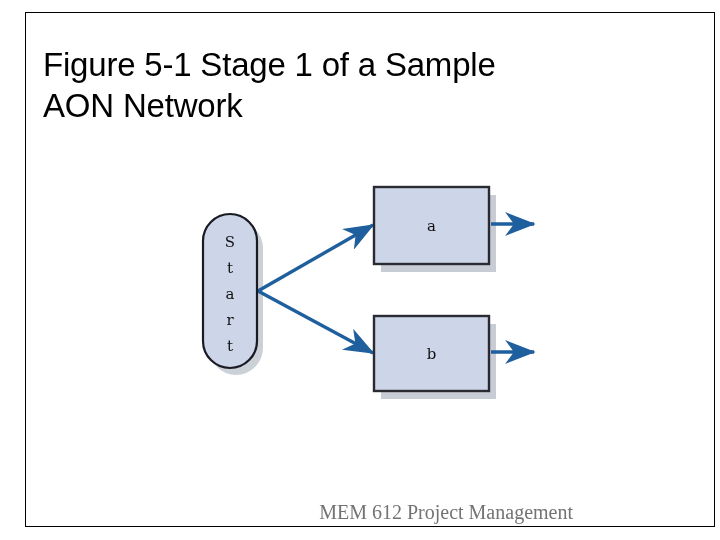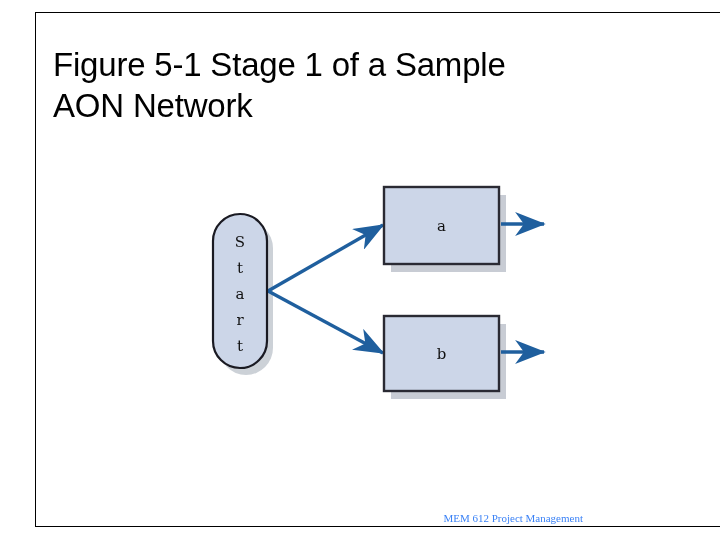--- a/index.html
+++ b/index.html
@@ -10,21 +10,21 @@
   }
   body {
     width: 720px;
     height: 540px;
     font-family: "Liberation Sans", sans-serif;
     overflow: hidden;
   }
 
   #slide {
     position: absolute;
-    left: 17px;
+    left: 7px;
     top: 0;
     width: 586px;
     height: 540px;
     background: #ffffff;
   }
 
   
   #slide-frame {
     position: absolute;
     left: 18px;
@@ -86,22 +86,22 @@
     color: #101010;
   }
 
   
   #footer {
     position: absolute;
     right: 18px;
     bottom: 12px;
     padding: 0 2px 4px 0;
     font-family: "Liberation Serif", serif;
-    font-size: 11px;
-    color: #3b82f6;
+    font-size: 20px;
+    color: #737373;
     text-align: right;
     white-space: nowrap;
   }
 </style>
 </head>
 <body>
 
 <div id="slide">
 
   <div id="slide-frame"></div>

